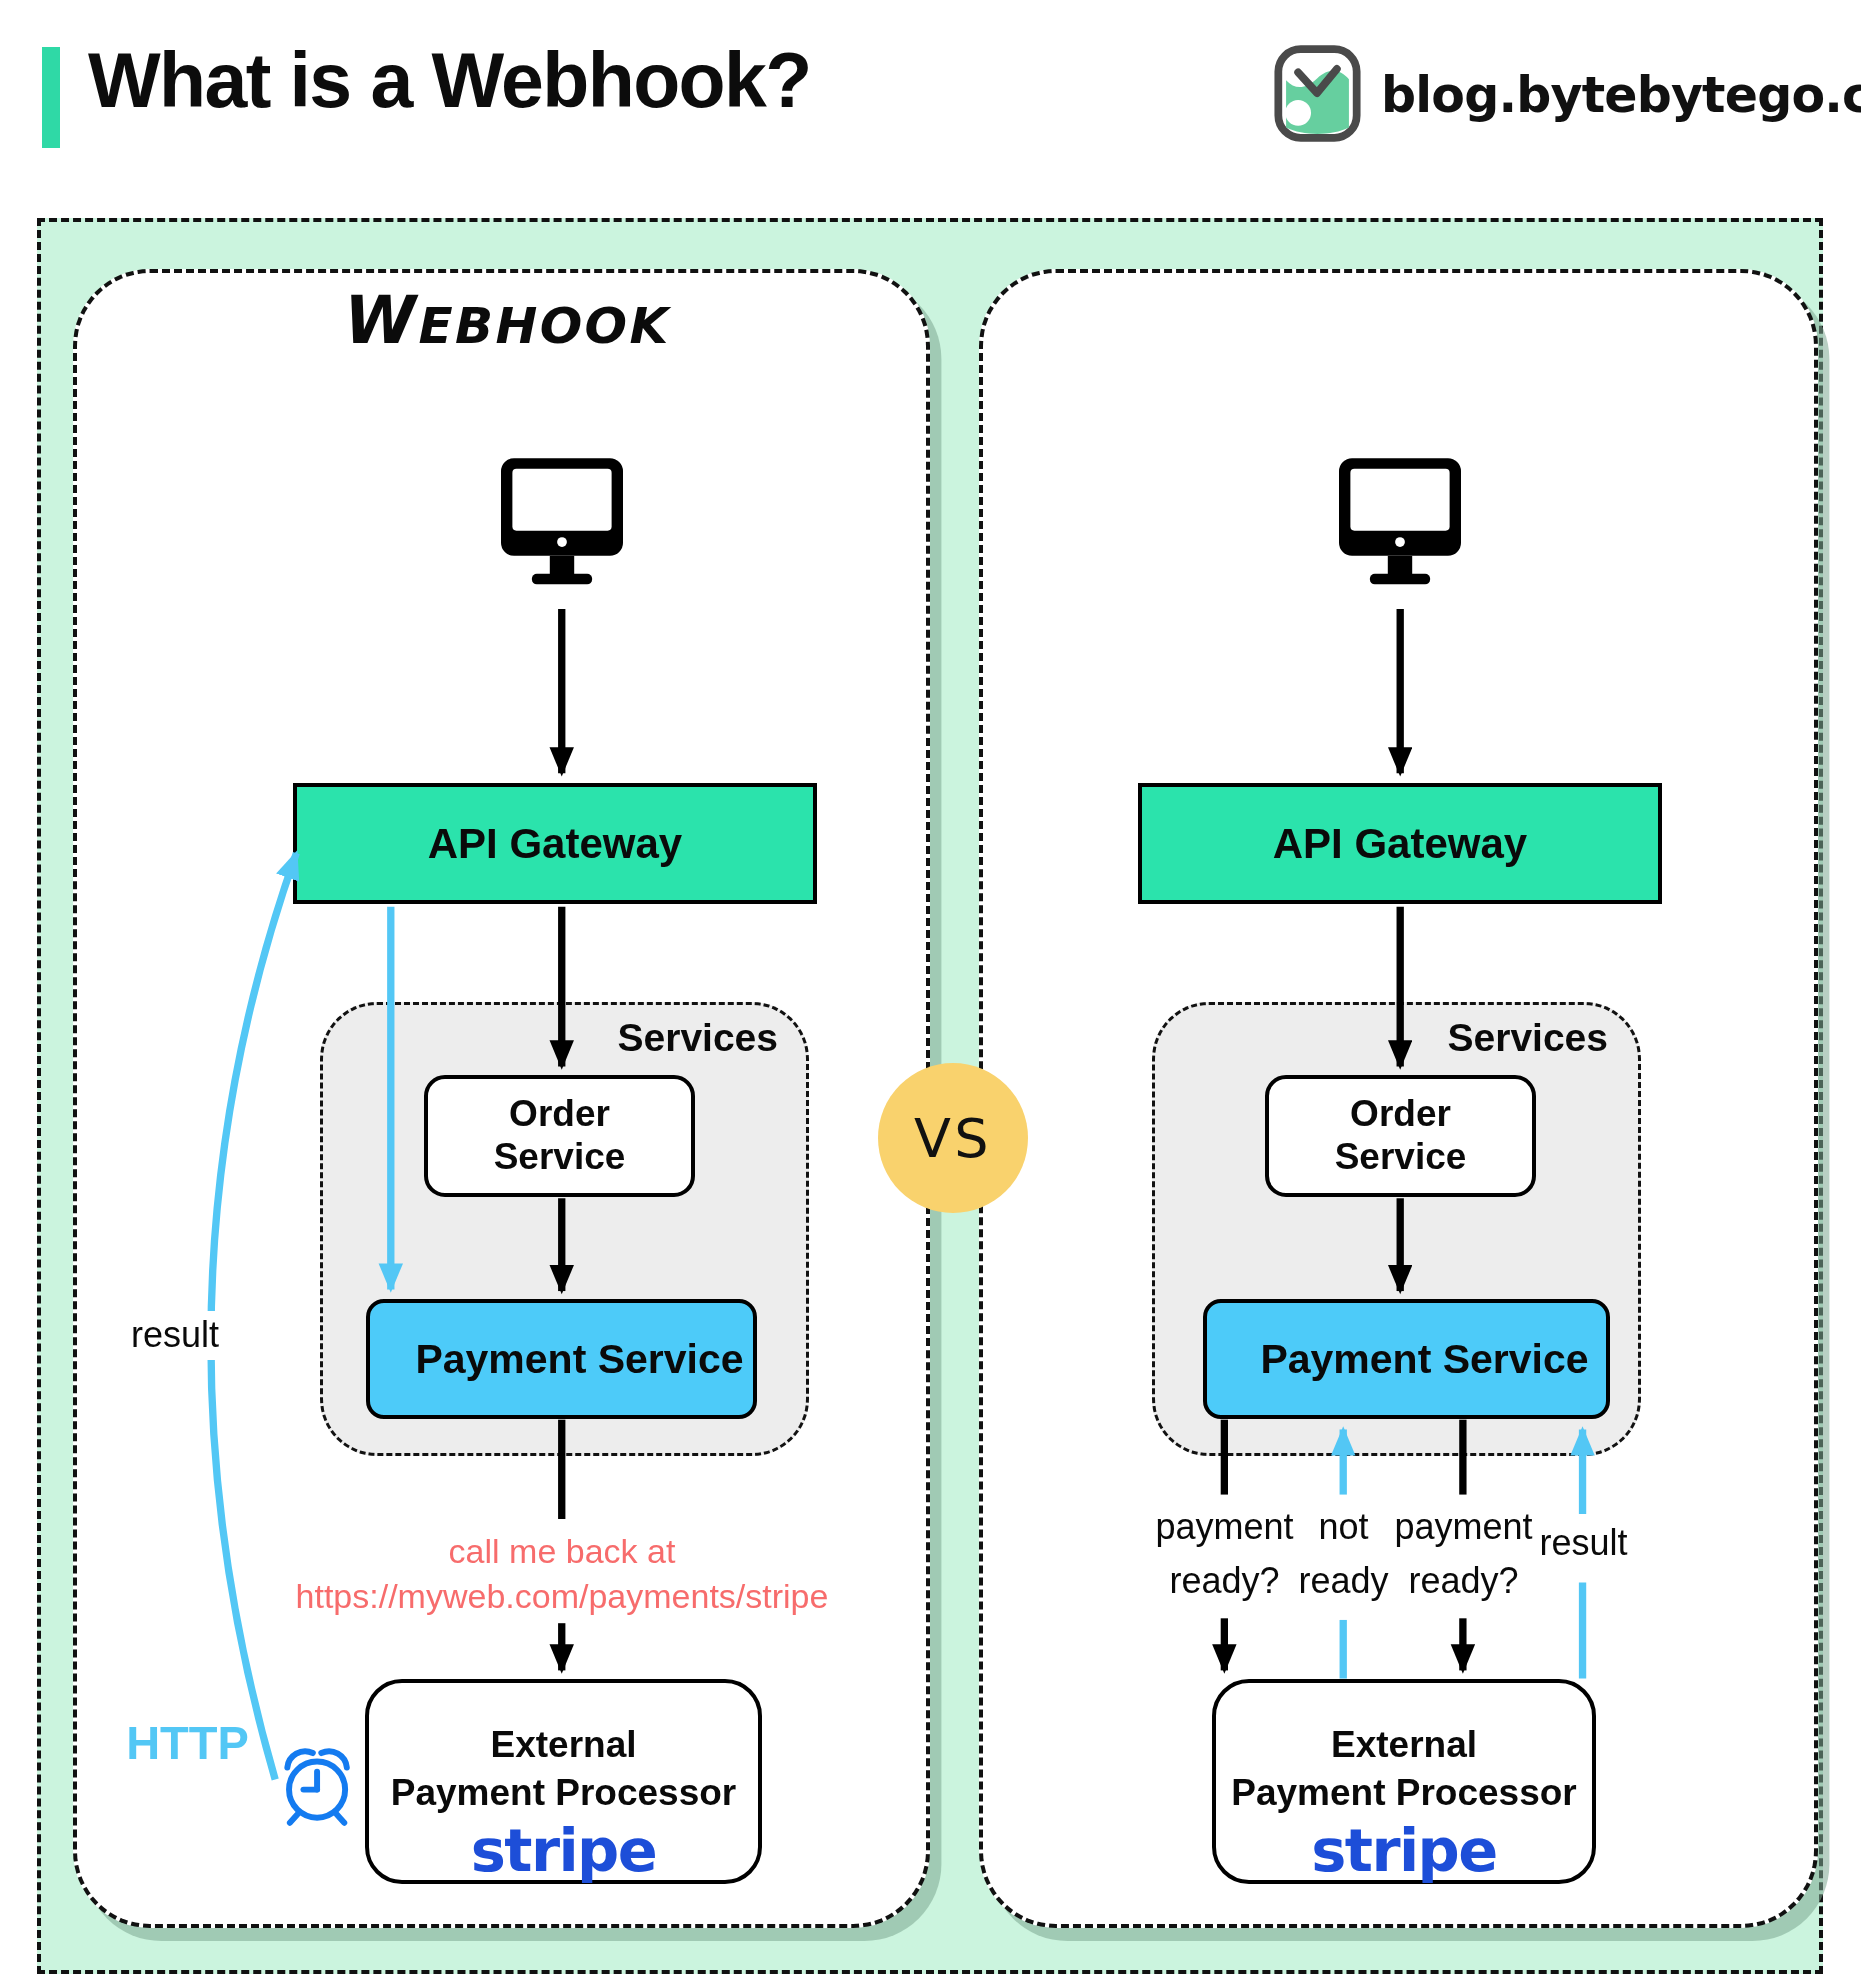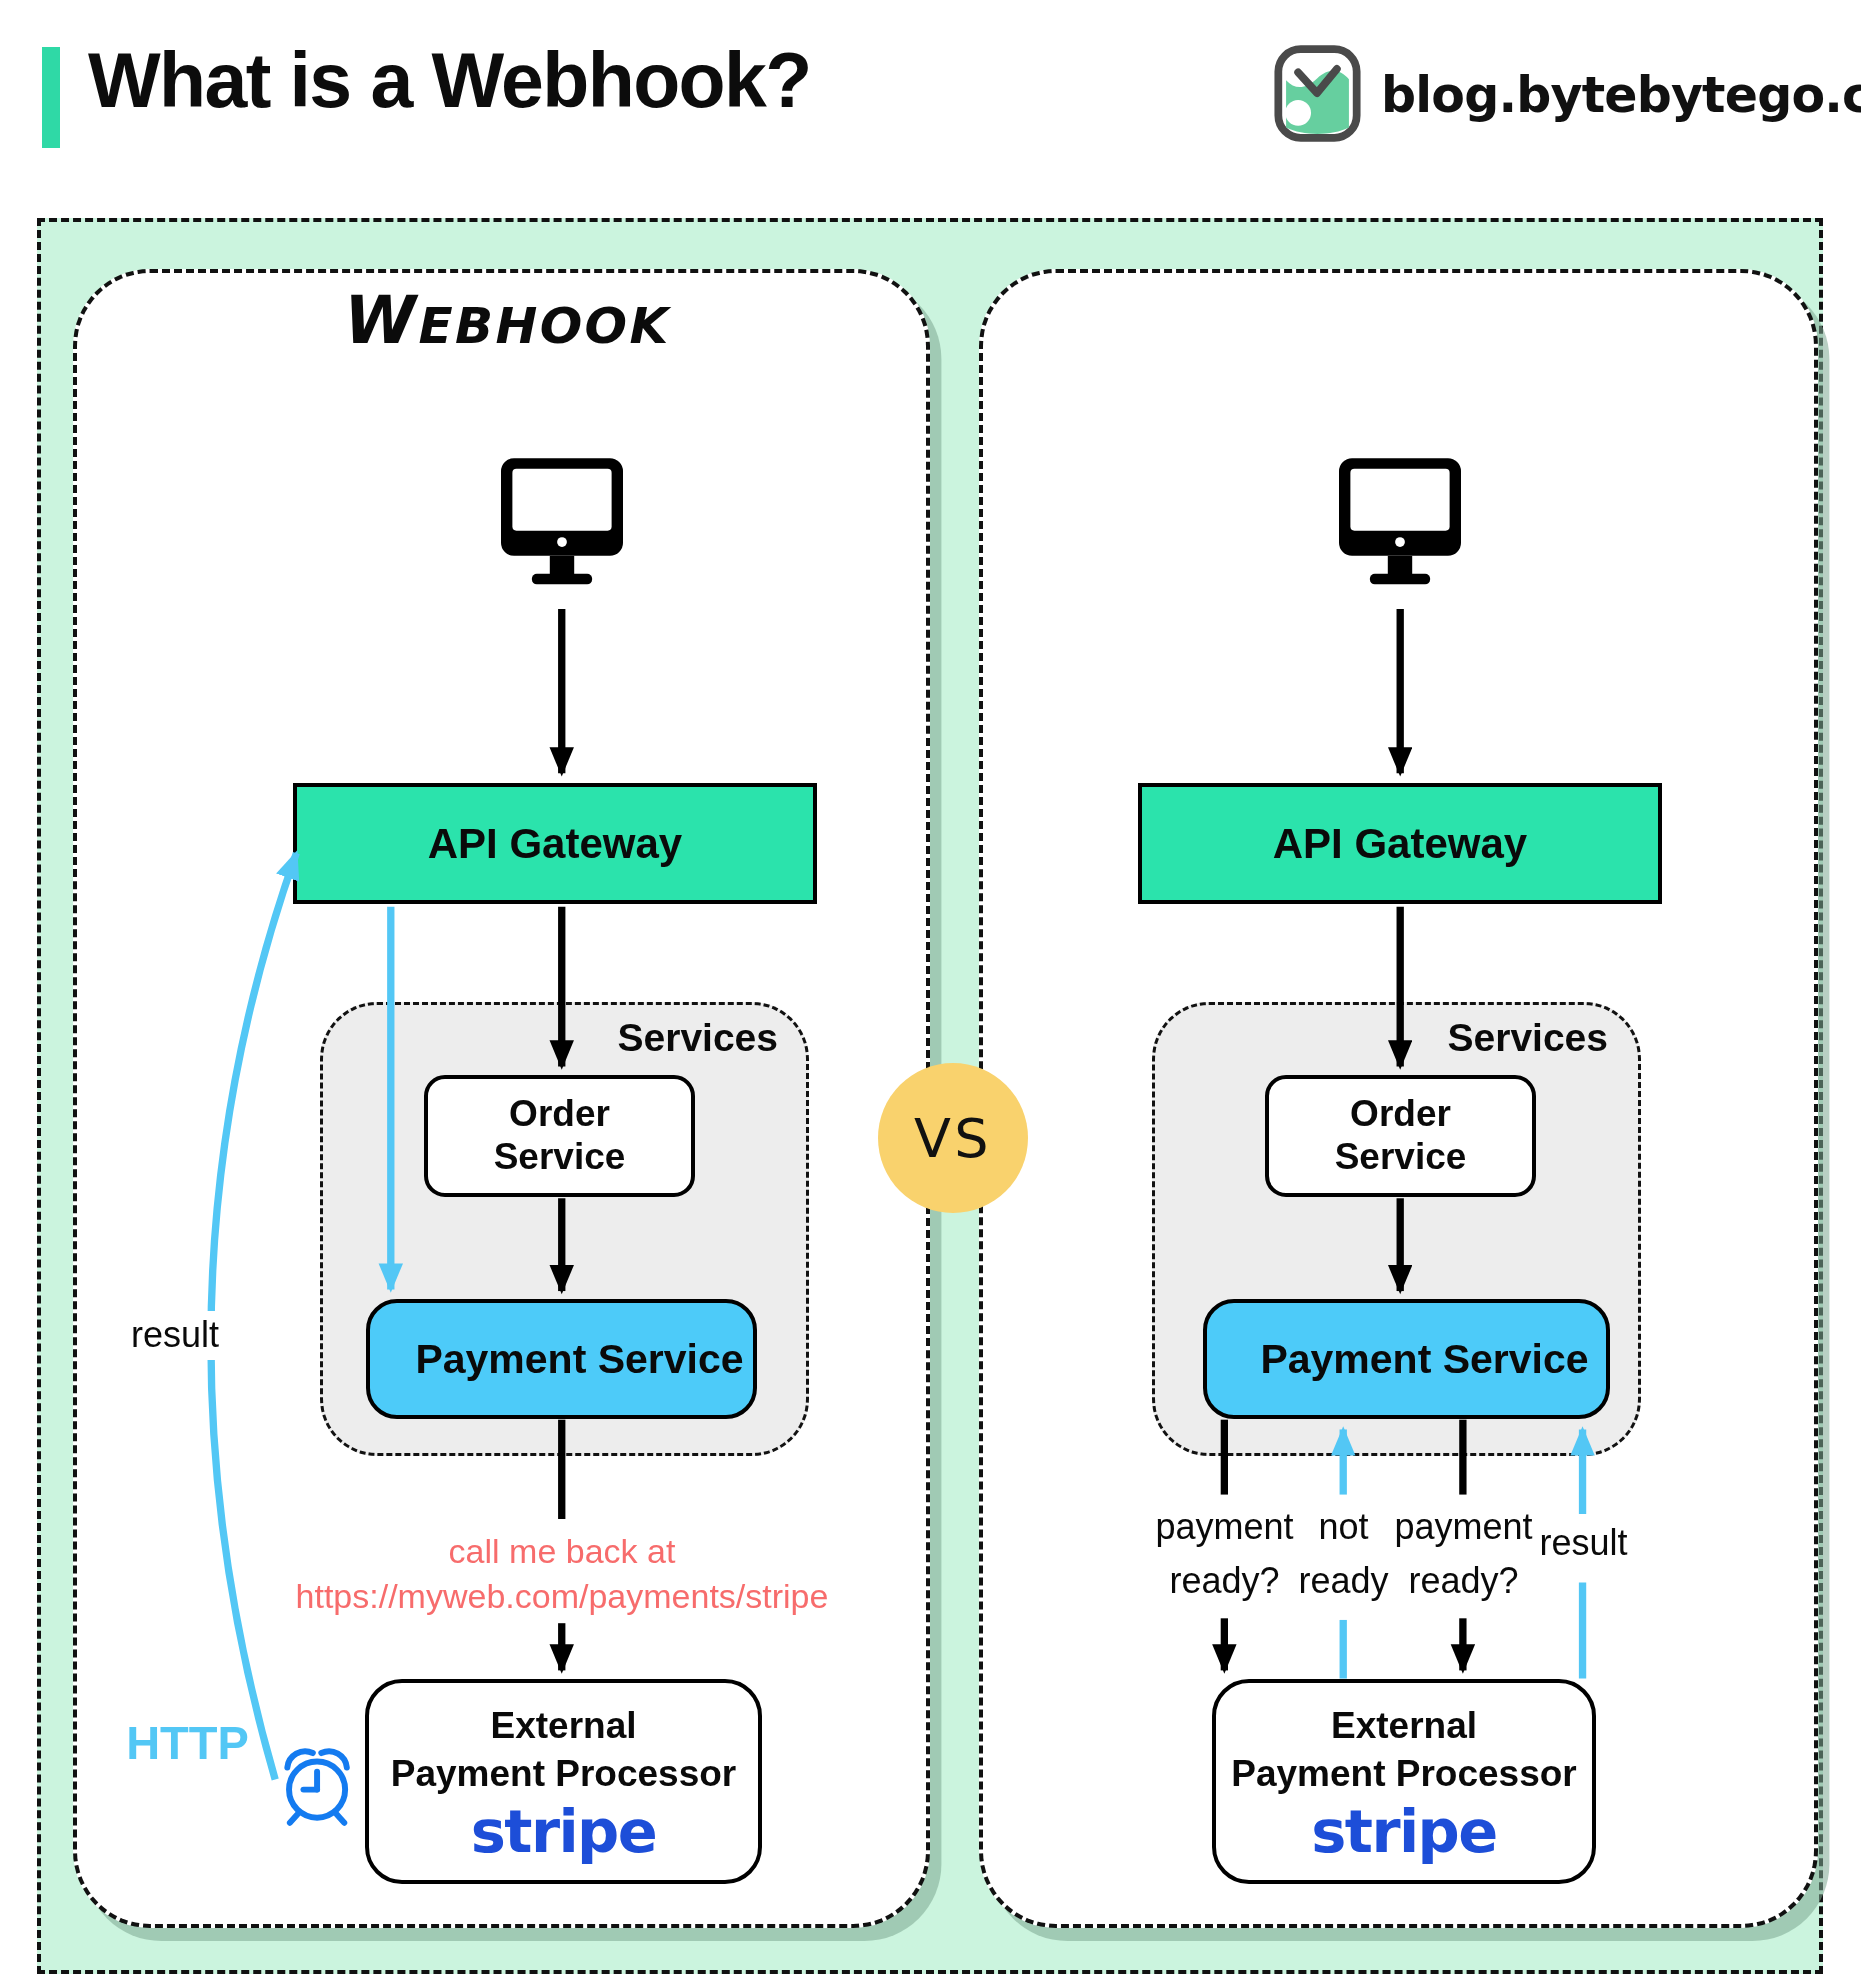--- a/index.html
+++ b/index.html
@@ -30,23 +30,23 @@
   .node{border:4.1px solid #000;display:flex;flex-direction:column;align-items:center;justify-content:center;
         text-align:center;font-weight:bold;color:#0a0a0a;background:#fff;}
   .gateway{width:524px;height:121px;top:783px;background:#2be3ac;font-size:42px;}
   .gw-left{left:293px;} .gw-right{left:1138px;}
   .services{top:1002px;width:489px;height:454px;background:#ededed;border:3.3px dashed #111;border-radius:57px;}
   .svc-left{left:320px;} .svc-right{left:1152px;}
   .services-label{top:1016px;width:322px;text-align:right;font-size:39px;font-weight:bold;color:#0a0a0a;}
   .svc-label-left{left:456px;} .svc-label-right{left:1286px;}
   .order{width:271px;height:122px;top:1075px;border-radius:21px;font-size:37px;line-height:1.15;}
   .order-left{left:424px;} .order-right{left:1265px;}
-  .payment{height:120px;top:1299px;background:#4dcbf9;border-radius:31px;font-size:41px;padding-left:36px;}
+  .payment{height:120px;top:1299px;background:#4dcbf9;border-radius:18px;font-size:41px;padding-left:36px;}
   .pay-left{left:366px;width:391px;} .pay-right{left:1203px;width:407px;}
-  .external{top:1679px;height:205px;border-radius:37px;font-size:37px;line-height:1.28;}
+  .external{top:1679px;height:205px;border-radius:37px;font-size:37px;line-height:1.28;justify-content:flex-end;}
   .ext-left{left:365px;width:397px;} .ext-right{left:1212px;width:384px;}
   .stripe-logo{font-family:"DejaVu Sans",sans-serif;font-size:59px;font-weight:bold;color:#1d4ed8;
                letter-spacing:-1.6px;line-height:1;margin-top:4.9px;}
 
   
   .callback{left:277px;top:1529px;width:570px;text-align:center;font-size:34px;color:#f76c6c;line-height:1.32;}
   .result-left{left:106px;top:1311px;width:138px;text-align:center;font-size:36px;color:#0a0a0a;background:#fff;padding:3.3px 0;}
   .http-label{left:114px;top:1715px;width:147px;text-align:center;font-size:47px;font-weight:bold;color:#53c7f5;}
   .flow-label{font-size:36px;color:#0a0a0a;text-align:center;line-height:1.5;}
   .lbl-q1{left:1143px;top:1500px;width:163px;}

